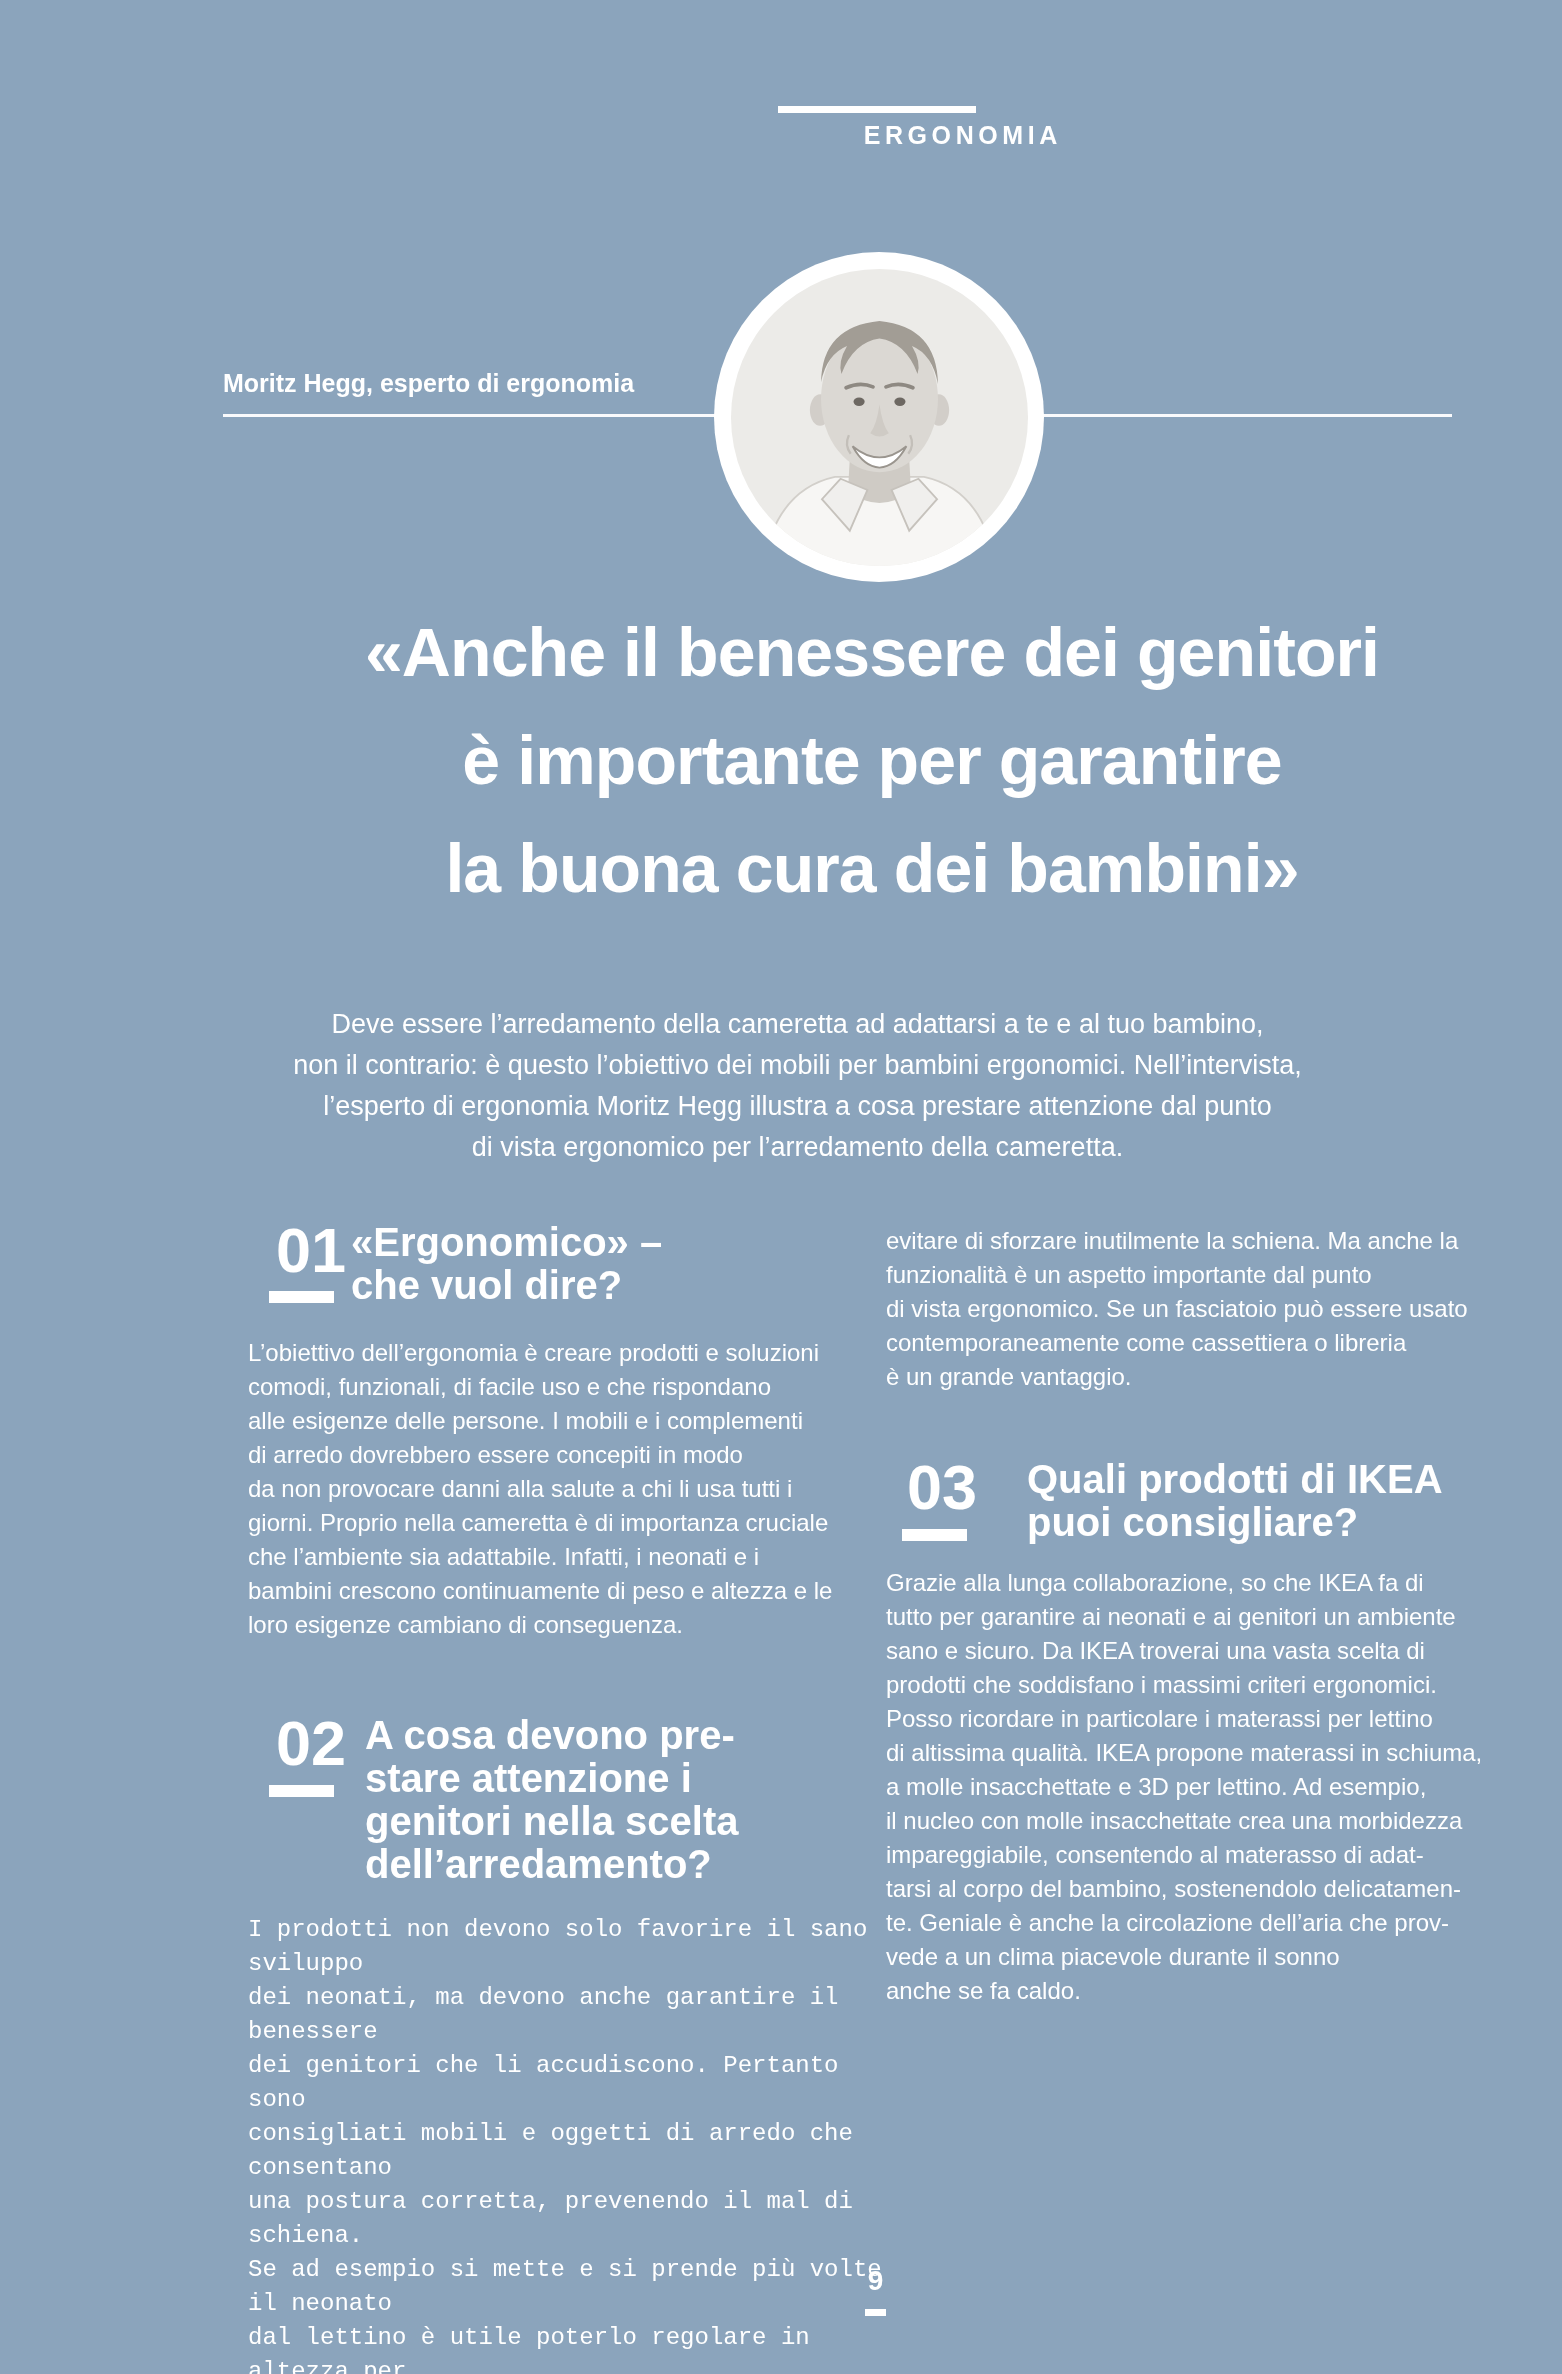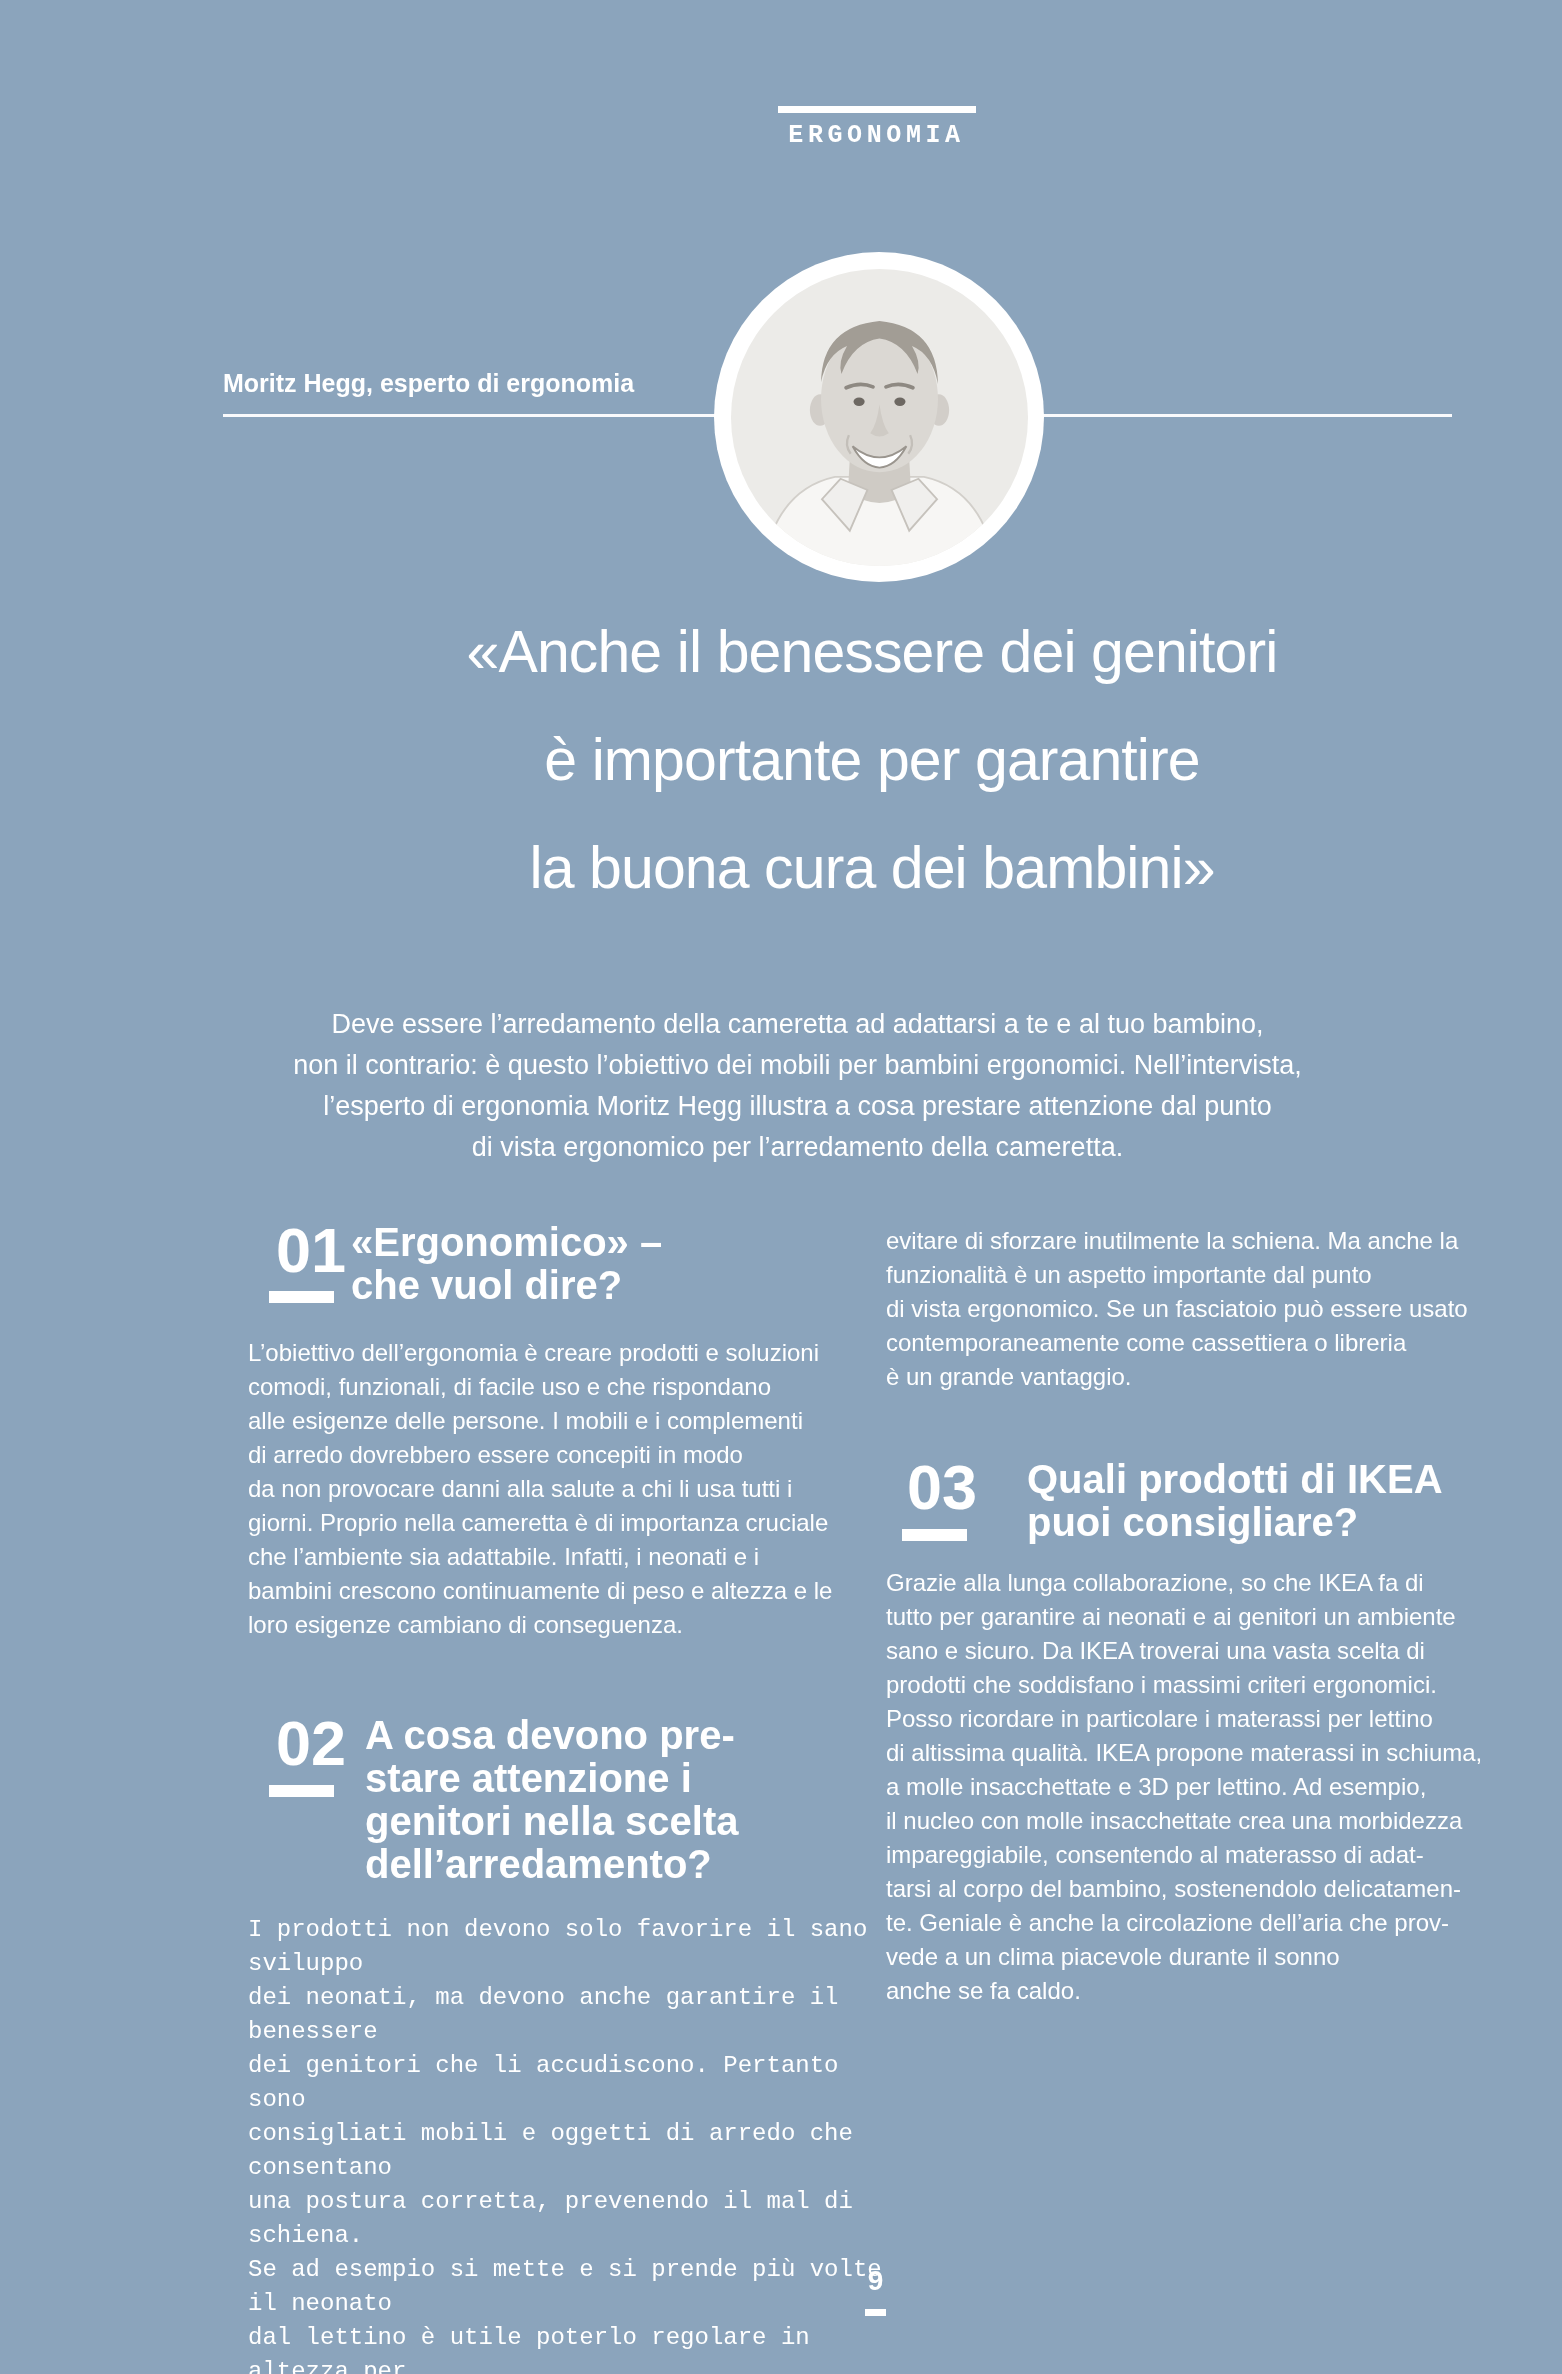--- a/index.html
+++ b/index.html
@@ -10,40 +10,40 @@
     background: var(--page-bg, #8BA4BC);
     font-family: "Liberation Sans", sans-serif;
     color: #ffffff;
   }
   .abs { position: absolute; }
 
   
   .kicker-rule { left: 778px; top: 106px; width: 198px; height: 7.4px; background: #fff; }
   .kicker {
     left: 691px; top: 121px; width: 371px;
-    text-align: center;
-    font-size: 25px; font-weight: bold; letter-spacing: 4.6px; font-family: Liberation Mono, monospace;
+    text-align: right;
+    font-size: 25px; font-weight: bold; letter-spacing: 4.6px;
   }
 
   
   .expert-name { left: 223px; top: 369px; font-size: 25px; font-weight: bold; }
   .divider { left: 223px; top: 414px; width: 1229px; height: 2.8px; background: rgba(255,255,255,0.95); z-index: 1; }
   .photo-ring {
     left: 714px; top: 252px; width: 330px; height: 330px;
     background: #ffffff; border-radius: 50%;
     z-index: 2;
   }
   .photo-ring svg { position: absolute; left: 16.7px; top: 16.7px; width: 297px; height: 297px; display: block; }
 
   
   .quote {
     left: 181px; top: 598px; width: 1382px;
     margin: 0;
     text-align: center;
-    font-size: 59px; font-weight: 400; line-height: 108px;
+    font-size: 68px; font-weight: 700; line-height: 108px;
     letter-spacing: -0.9px;
     white-space: pre-line;
   }
 
   
   .intro {
     left: 132px; top: 988px; width: 1299px;
     margin: 16px;
     text-align: center;
     font-size: 27px; line-height: 41px;

